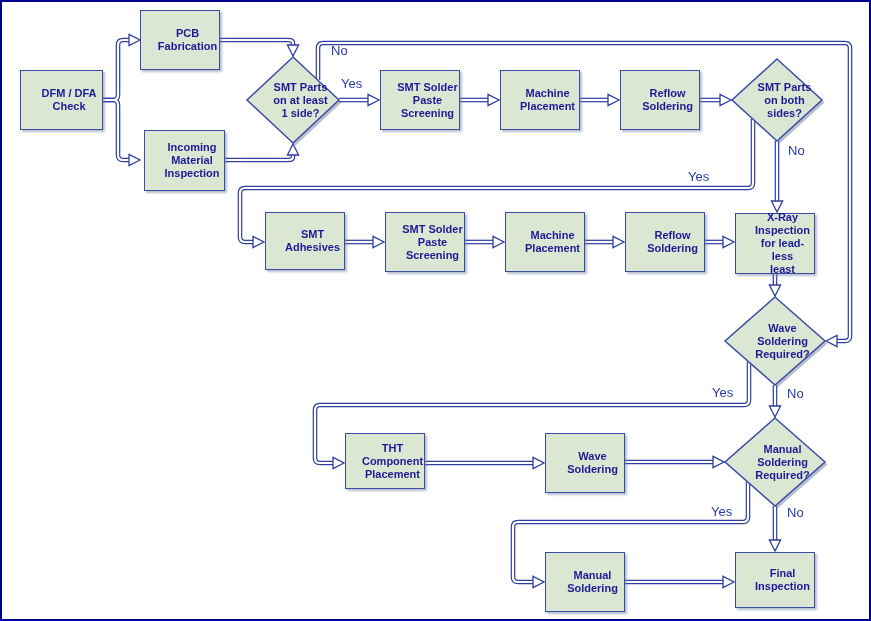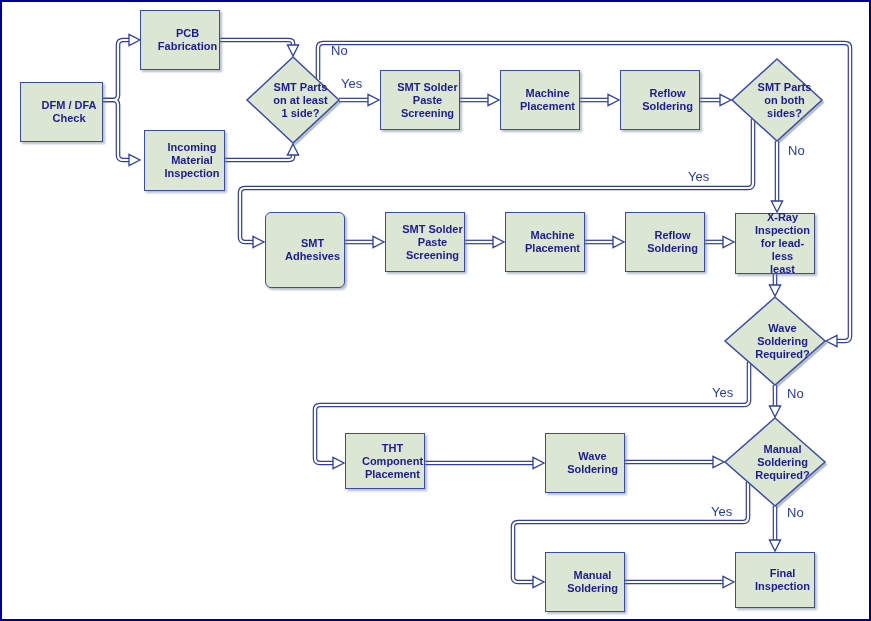--- a/index.html
+++ b/index.html
@@ -114,41 +114,41 @@
       <polygon points="295.5,59.5 341.5,102.5 295.5,145.5 249.5,102.5" fill="rgba(110,130,155,0.5)"></polygon>
       <polygon points="293,57 339,100 293,143 247,100" fill="#dbe7d3" stroke="#3a4ca6" stroke-width="1.5"></polygon>
       <polygon points="779.5,61.5 824.5,102.5 779.5,143.5 734.5,102.5" fill="rgba(110,130,155,0.5)"></polygon>
       <polygon points="777,59 822,100 777,141 732,100" fill="#dbe7d3" stroke="#3a4ca6" stroke-width="1.5"></polygon>
       <polygon points="777.5,299.5 827.5,343.5 777.5,387.5 727.5,343.5" fill="rgba(110,130,155,0.5)"></polygon>
       <polygon points="775,297 825,341 775,385 725,341" fill="#dbe7d3" stroke="#3a4ca6" stroke-width="1.5"></polygon>
       <polygon points="777.5,420.5 827.5,464.5 777.5,508.5 727.5,464.5" fill="rgba(110,130,155,0.5)"></polygon>
       <polygon points="775,418 825,462 775,506 725,462" fill="#dbe7d3" stroke="#3a4ca6" stroke-width="1.5"></polygon>
     </svg>
   <div id="node-layer">
-      <div class="node process" style="left: 20px; top: 70px; width: 83px; height: 60px; margin-top: 12px;">DFM / DFA
+      <div class="node process" style="left: 20px; top: 70px; width: 83px; height: 60px;">DFM / DFA
 Check</div>
       <div class="node process" style="left: 140px; top: 10px; width: 80px; height: 60px;">PCB
 Fabrication</div>
       <div class="node process" style="left: 144px; top: 130px; width: 81px; height: 61px; text-align: center;">Incoming
 Material
 Inspection</div>
       <div class="node decision-text" style="left: 247px; top: 57px; width: 92px; height: 86px;">SMT Parts
 on at least
 1 side?</div>
       <div class="node process" style="left: 380px; top: 70px; width: 80px; height: 60px;">SMT Solder
 Paste
 Screening</div>
       <div class="node process" style="left: 500px; top: 70px; width: 80px; height: 60px;">Machine
 Placement</div>
       <div class="node process" style="left: 620px; top: 70px; width: 80px; height: 60px;">Reflow
 Soldering</div>
       <div class="node decision-text" style="left: 732px; top: 59px; width: 90px; height: 82px;">SMT Parts
 on both
 sides?</div>
-      <div class="node process" style="left: 265px; top: 212px; width: 80px; height: 76px; border-radius: 6px;">SMT
+      <div class="node process" style="left: 265px; top: 212px; width: 80px; height: 58px;">SMT
 Adhesives</div>
       <div class="node process" style="left: 385px; top: 212px; width: 80px; height: 60px;">SMT Solder
 Paste
 Screening</div>
       <div class="node process" style="left: 505px; top: 212px; width: 80px; height: 60px;">Machine
 Placement</div>
       <div class="node process" style="left: 625px; top: 212px; width: 80px; height: 60px;">Reflow
 Soldering</div>
       <div class="node process" style="left: 735px; top: 213px; width: 80px; height: 61px;">X-Ray
 Inspection

